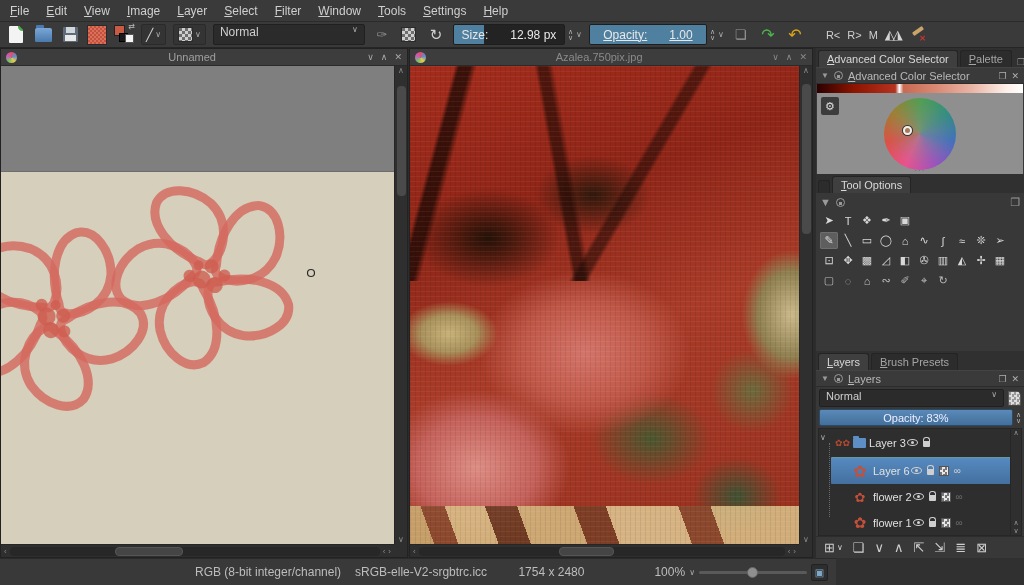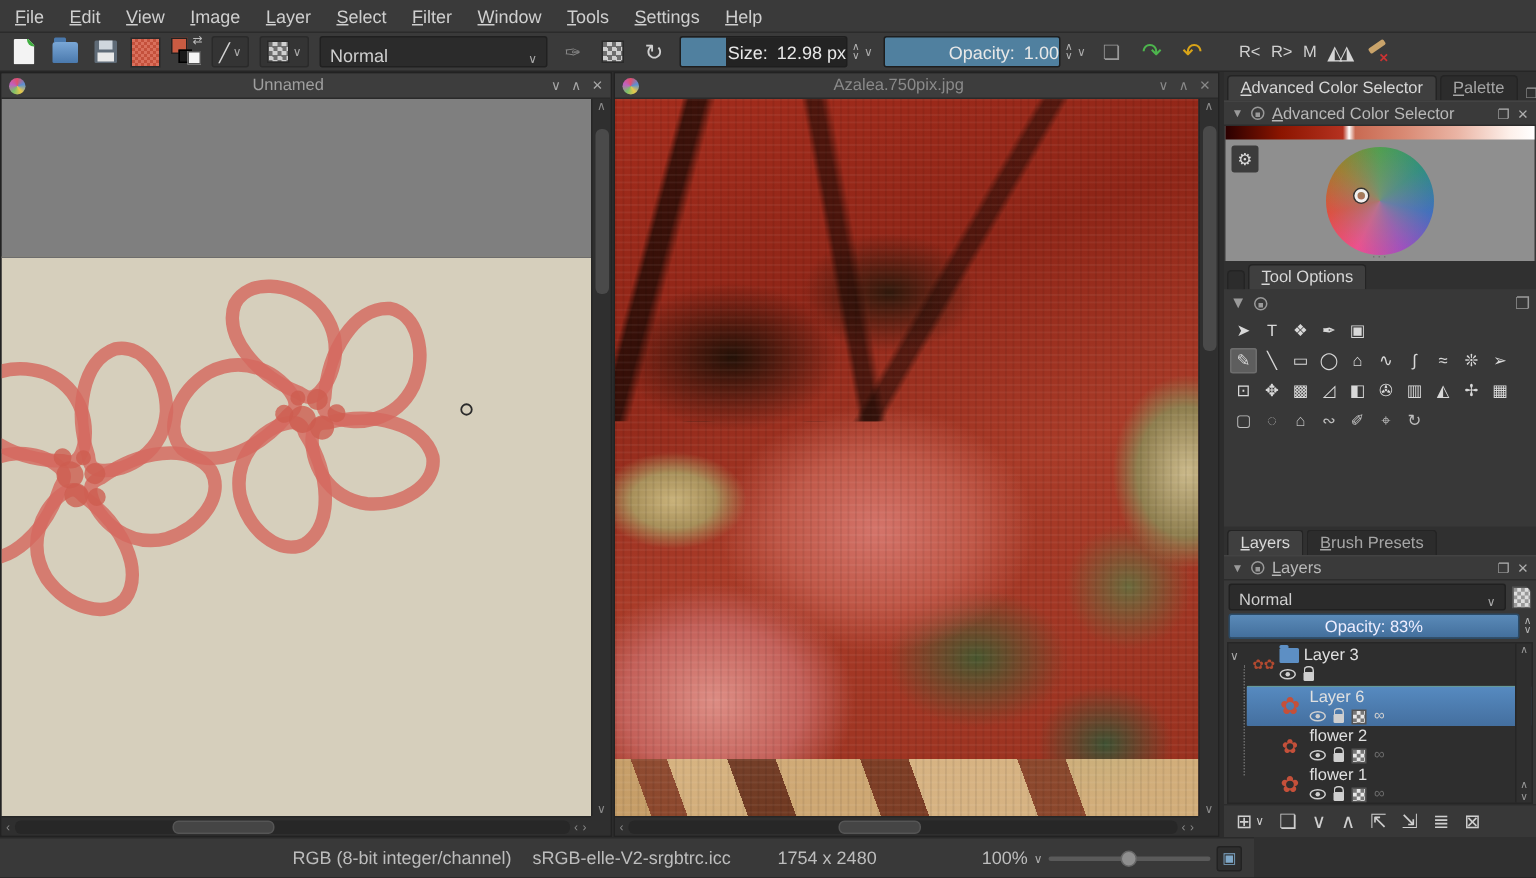--- a/index.html
+++ b/index.html
@@ -34,28 +34,28 @@
           background:repeating-conic-gradient(#c4513c 0 25%,#d9705c 0 50%) 0 0/4px 4px;}
   .i-colors{width:20px;height:20px;position:relative;}
   .i-colors .fg{position:absolute;left:0;top:0;width:11px;height:11px;background:#c95b42;border:1px solid #222;}
   .i-colors .bg1{position:absolute;left:5px;top:8px;width:9px;height:9px;background:#1a1a1a;border:1px solid #000;}
   .i-colors .bg2{position:absolute;left:11px;top:9px;width:9px;height:9px;background:#f5f5f5;border:1px solid #555;}
   .i-colors .swap{position:absolute;right:-1px;top:-3px;font-size:8px;color:#bbb;}
   .tool-drop{display:inline-flex;align-items:center;gap:2px;background:#343434;border:1px solid #2a2a2a;
           height:21px;padding:0 4px;border-radius:2px;font-size:12px;color:#d5d5d5;}
   .caret{font-size:8px;color:#aaa;}
   .i-checker{width:15px;height:15px;background:repeating-conic-gradient(#cfcfcf 0 25%,#6e6e6e 0 50%) 0 0/6px 6px;border:1px solid #2a2a2a;}
-  .combo{display:flex;align-items:flex-end;width:152px;height:21px;background:#2b2b2b;border:1px solid #202020;
+  .combo{display:flex;align-items:flex-start;width:152px;height:21px;background:#2b2b2b;border:1px solid #202020;
          border-radius:2px;padding:0 6px;font-size:12px;color:#cfcfcf;}
   .combo .caret{margin-left:auto;}
   .spin-wrap{display:flex;align-items:center;gap:3px;}
   .spinbox{height:21px;border:1px solid #1e1e1e;border-radius:2px;display:flex;align-items:center;
-           justify-content:flex-end;gap:6px;font-size:12px;color:#e8e8e8;}
+           justify-content:center;gap:22px;font-size:12px;color:#e8e8e8;}
   .spin-size{width:112px;background:linear-gradient(90deg,#50809f 0,#50809f 30px,#232323 30px);}
-  .spin-opacity{width:118px;background:#50809f;}
+  .spin-opacity{width:118px;background:#50809f;text-decoration:underline;}
   .updown{display:flex;flex-direction:column;font-size:7px;line-height:6px;color:#b5b5b5;text-align:center;}
   .green{color:#4db54d;font-size:16px;}
   .yellow{color:#d9a418;font-size:16px;}
   .mirror{font-size:13px;color:#d5d5d5;letter-spacing:-2px;}
   .i-broom{position:relative;width:16px;height:16px;}
   .i-broom::before{content:"";position:absolute;left:2px;top:2px;width:12px;height:4px;background:#c9a36a;
           transform:rotate(-35deg);border-radius:1px;}
   .i-broom::after{content:"✕";position:absolute;right:0;bottom:0;color:#c33;font-size:8px;font-weight:bold;}
   .rlabel{font-size:11px;color:#cfcfcf;}
 
@@ -157,21 +157,21 @@
        border:1px solid #555;clip-path:polygon(0 0,72% 0,100% 28%,100% 100%,0 100%);}
   .oprow{display:flex;align-items:center;gap:3px;padding:0 3px 2px;}
   .opslider{flex:1;height:17px;background:linear-gradient(#5a8ab8,#436f9c);border:1px solid #2b4a66;border-radius:2px;
        display:flex;align-items:center;justify-content:center;color:#eef;font-size:11px;}
   .ltree{position:relative;flex:1;background:#2e2e2e;border:1px solid #262626;margin:0 2px;overflow:hidden;}
   .ltree-scroll{position:absolute;right:0;top:0;bottom:0;width:11px;background:#2f2f2f;border-left:1px solid #262626;
        display:flex;flex-direction:column;align-items:center;font-size:7px;color:#999;}
   .lconnect{position:absolute;left:10px;top:14px;bottom:18px;border-left:1px dotted #6a6a6a;}
   .lrow{position:relative;display:flex;align-items:center;padding-left:16px;}
   .lrow .fl-thumb{width:26px;text-align:center;color:#c4503a;}
-  .lcol{flex:1;display:flex;flex-direction:column;gap:1px;padding:2px 0;}
+  .lcol{flex:1;display:flex;flex-direction:row;gap:1px;padding:2px 0;}
   .lname{font-size:11px;color:#e0e0e0;line-height:12px;}
   .licons{display:flex;align-items:center;gap:5px;height:11px;}
   .i-eye{width:11px;height:7px;border:1px solid #cfcfcf;border-radius:50%;position:relative;}
   .i-eye::after{content:"";position:absolute;left:3px;top:1px;width:3px;height:3px;background:#cfcfcf;border-radius:50%;}
   .i-lockS{width:7px;height:6px;background:#cfcfcf;position:relative;margin-top:3px;border-radius:1px;}
   .i-lockS::before{content:"";position:absolute;left:0px;top:-4px;width:5px;height:4px;border:1px solid #cfcfcf;
        border-bottom:none;border-radius:3px 3px 0 0;}
   .i-alpha{width:10px;height:10px;background:repeating-conic-gradient(#e8e8e8 0 25%,#777 0 50%) 0 0/5px 5px;border:1px solid #555;}
   .i-chain{font-size:10px;color:#cfcfcf;line-height:10px;}
   .dim .i-chain{color:#6a6a6a;}

